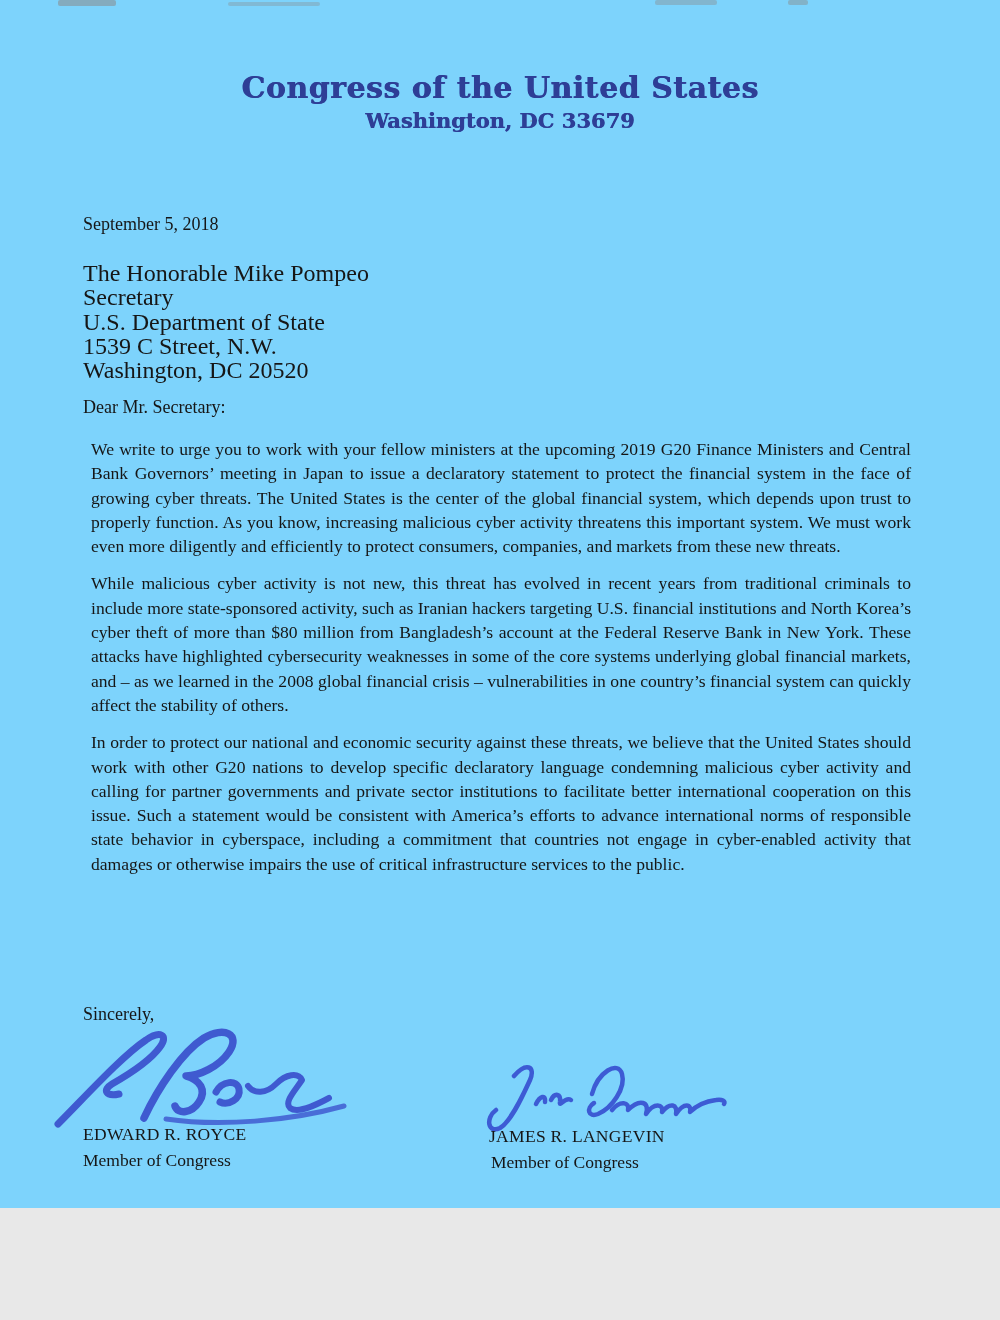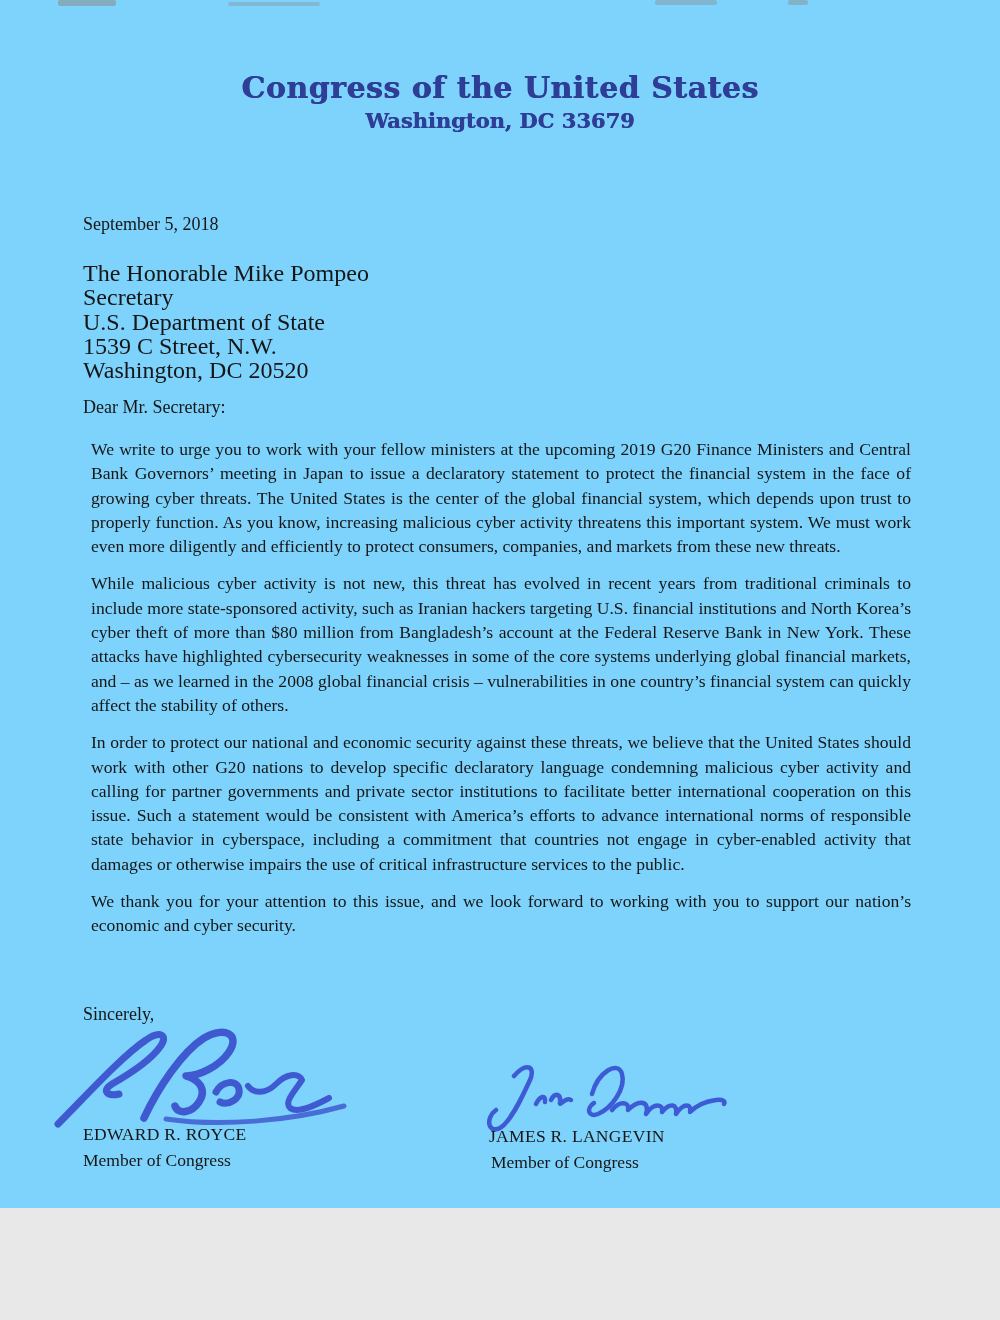--- a/index.html
+++ b/index.html
@@ -134,21 +134,20 @@
     <div>1539 C Street, N.W.</div>
     <div>Washington, DC 20520</div>
   </div>
 
   <div class="salutation">Dear Mr. Secretary:</div>
 
   <div class="letter-body">
     <p>We write to urge you to work with your fellow ministers at the upcoming 2019 G20 Finance Ministers and Central Bank Governors’ meeting in Japan to issue a declaratory statement to protect the financial system in the face of growing cyber threats. The United States is the center of the global financial system, which depends upon trust to properly function. As you know, increasing malicious cyber activity threatens this important system. We must work even more diligently and efficiently to protect consumers, companies, and markets from these new threats.</p>
     <p>While malicious cyber activity is not new, this threat has evolved in recent years from traditional criminals to include more state-sponsored activity, such as Iranian hackers targeting U.S. financial institutions and North Korea’s cyber theft of more than $80 million from Bangladesh’s account at the Federal Reserve Bank in New York. These attacks have highlighted cybersecurity weaknesses in some of the core systems underlying global financial markets, and – as we learned in the 2008 global financial crisis – vulnerabilities in one country’s financial system can quickly affect the stability of others.</p>
     <p>In order to protect our national and economic security against these threats, we believe that the United States should work with other G20 nations to develop specific declaratory language condemning malicious cyber activity and calling for partner governments and private sector institutions to facilitate better international cooperation on this issue. Such a statement would be consistent with America’s efforts to advance international norms of responsible state behavior in cyberspace, including a commitment that countries not engage in cyber-enabled activity that damages or otherwise impairs the use of critical infrastructure services to the public.</p>
-    <p>We thank you for your attention to this issue, and we look forward to working with you to support our nation’s economic and cyber security.</p>
   </div>
 
   <div class="closing">Sincerely,</div>
 
   <svg class="sig-royce" viewBox="0 0 300 105">
     <g fill="none" stroke="#3f5ad0" stroke-width="7" stroke-linecap="round" stroke-linejoin="round">
       <path d="M10,98 C36,72 74,30 98,14 C112,4 121,9 112,21 C102,35 78,50 64,58 C54,64 58,71 71,68"></path>
       <path d="M96,92 C110,62 134,26 156,12 C176,0 193,8 181,26 C171,41 150,50 138,50 C152,54 159,64 151,76 C144,87 130,89 127,80" stroke-width="7.5"></path>
       <path d="M168,66 C174,55 189,53 191,63 C193,73 180,80 172,76"></path>
       <path d="M200,60 C206,68 218,68 228,58 C238,48 250,46 254,54 C246,66 236,76 242,82 C250,88 268,79 281,72" stroke-width="6"></path>

